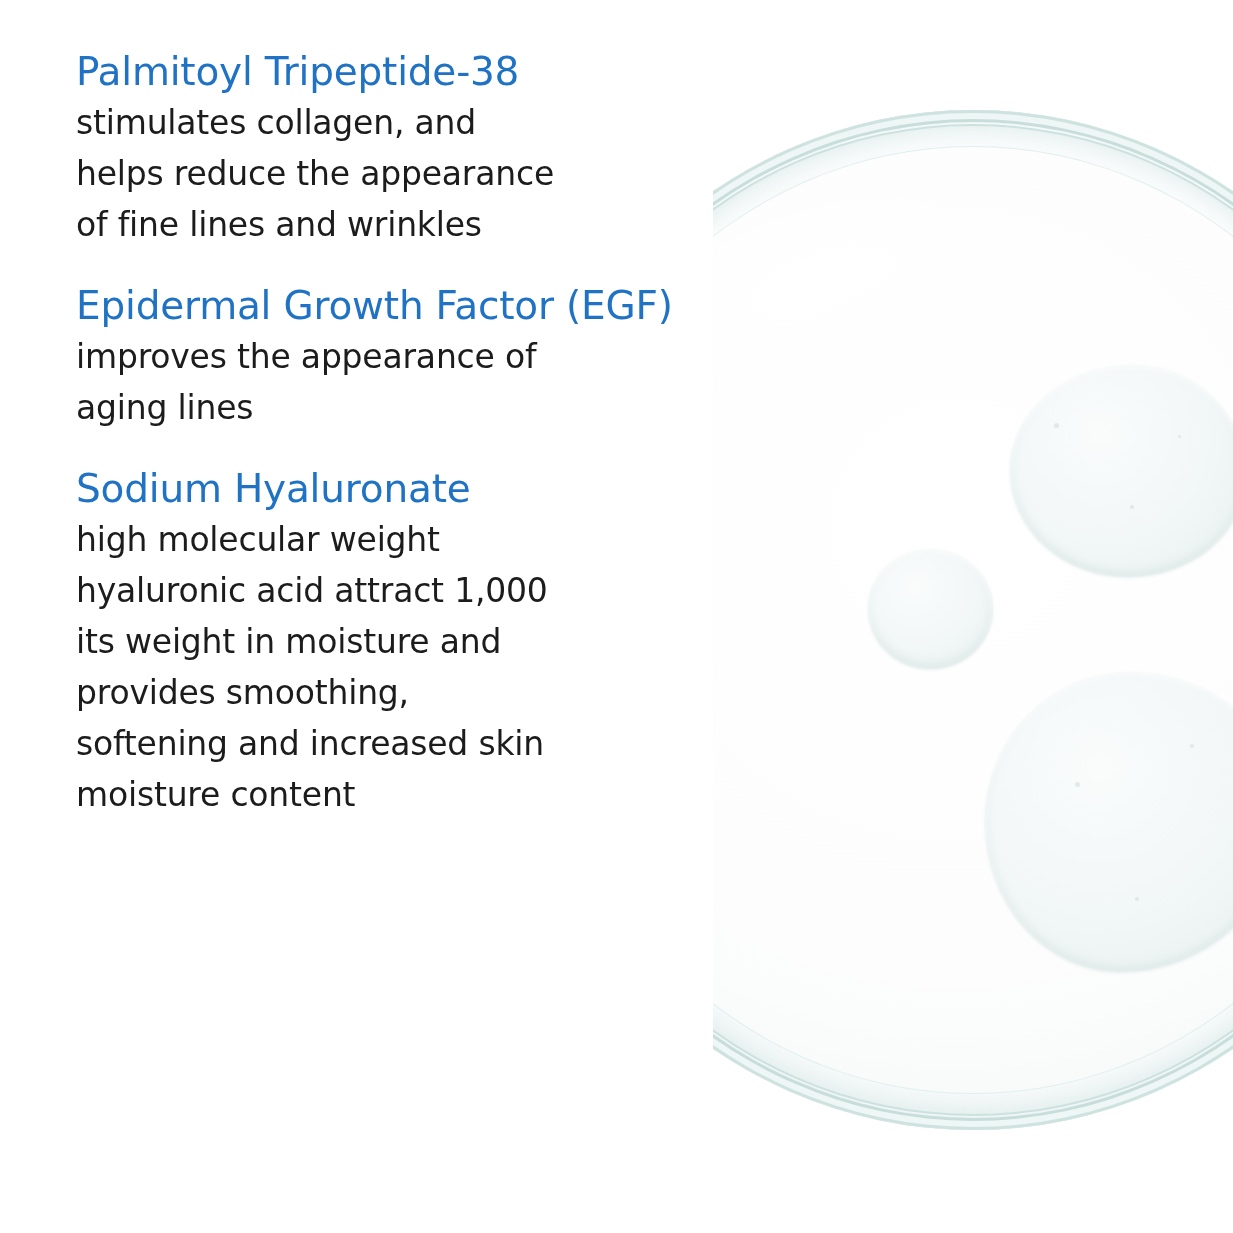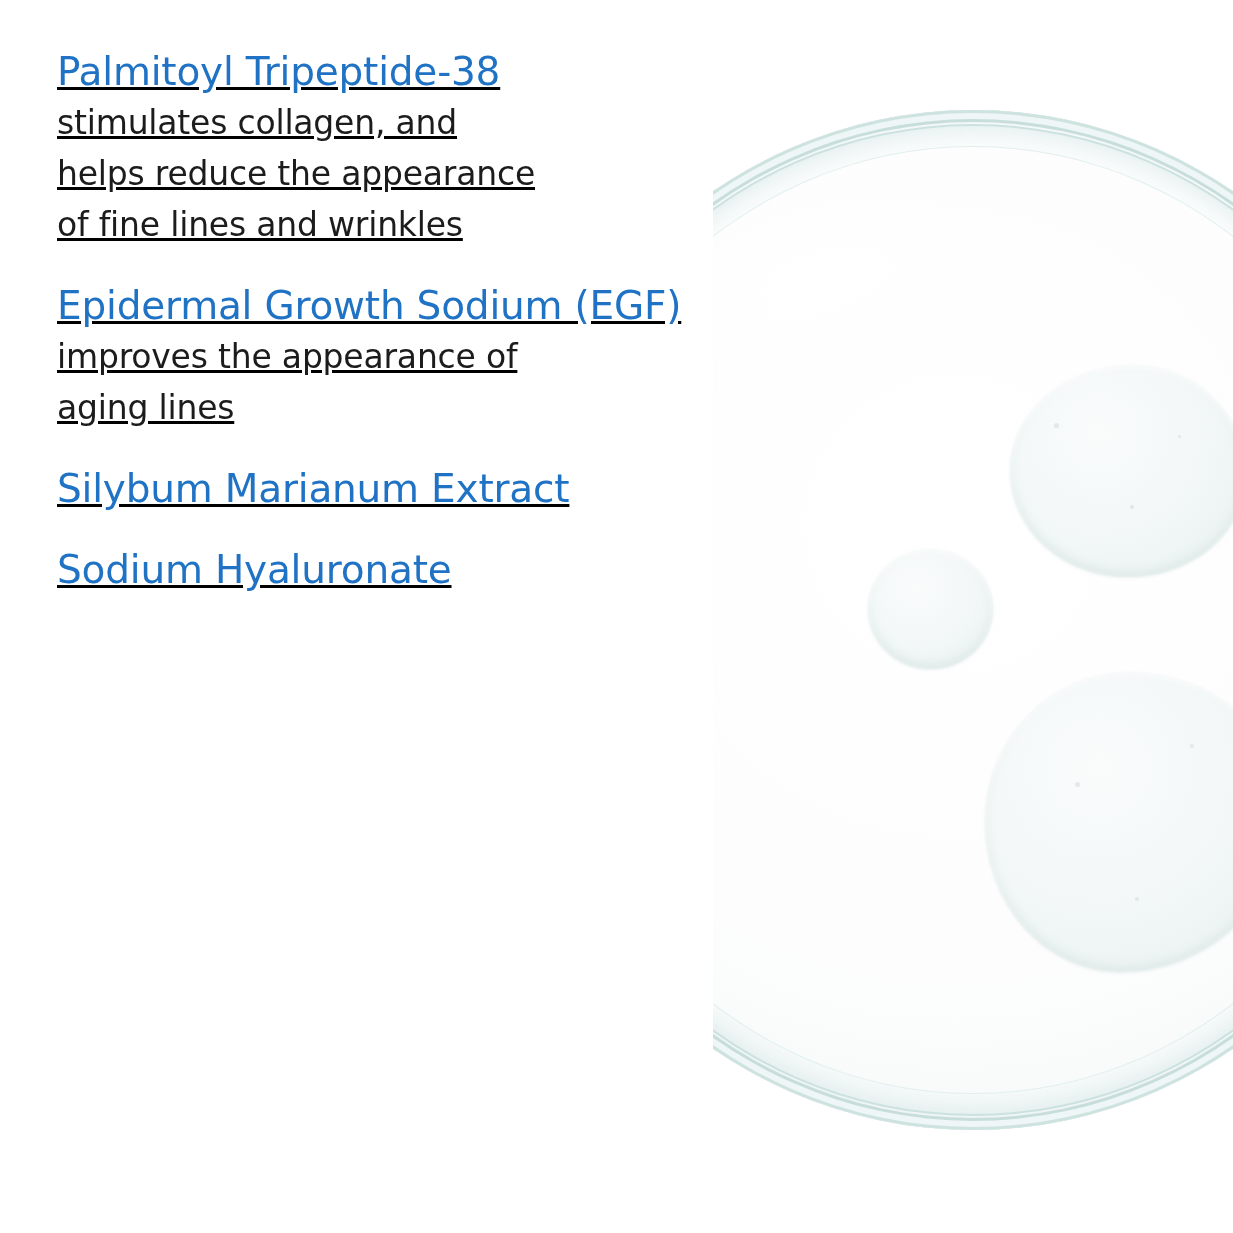--- a/index.html
+++ b/index.html
@@ -16,24 +16,23 @@
   .page {
     position: relative;
     width: 1233px;
     height: 1233px;
     background: #ffffff;
   }
 
   
   .ingredients {
     position: absolute;
-    left: 57px;
+    left: 76px;
     top: 46px;
     width: 680px;
-    text-decoration: underline;
   }
   .ingredient {
     margin-bottom: 30px;
   }
   .ingredient:last-child {
     margin-bottom: 0;
   }
   .ing-name {
     font-size: 39px;
     line-height: 51px;
@@ -156,32 +155,37 @@
   <div class="ingredients">
 
     <div class="ingredient">
       <div class="ing-name">Palmitoyl Tripeptide-38</div>
       <div class="ing-desc">stimulates collagen, and
 helps reduce the appearance
 of fine lines and wrinkles</div>
     </div>
 
     <div class="ingredient">
-      <div class="ing-name">Epidermal Growth Sodium
+      <div class="ing-name">Epidermal Growth Factor
 (EGF)</div>
       <div class="ing-desc">improves the appearance of
 aging lines</div>
     </div>
 
     <div class="ingredient">
-      <div class="ing-name">Silybum Marianum Extract</div>
     </div>
 
     <div class="ingredient">
       <div class="ing-name">Sodium Hyaluronate</div>
+      <div class="ing-desc">high molecular weight
+hyaluronic acid attract 1,000
+its weight in moisture and
+provides smoothing,
+softening and increased skin
+moisture content</div>
     </div>
 
   </div>
 
   <div class="photo">
     <div class="dish-wrap">
       <div class="dish-outer"></div>
       <div class="dish-rim"></div>
       <div class="dish-inner">
         <div class="highlight-tl"></div>

